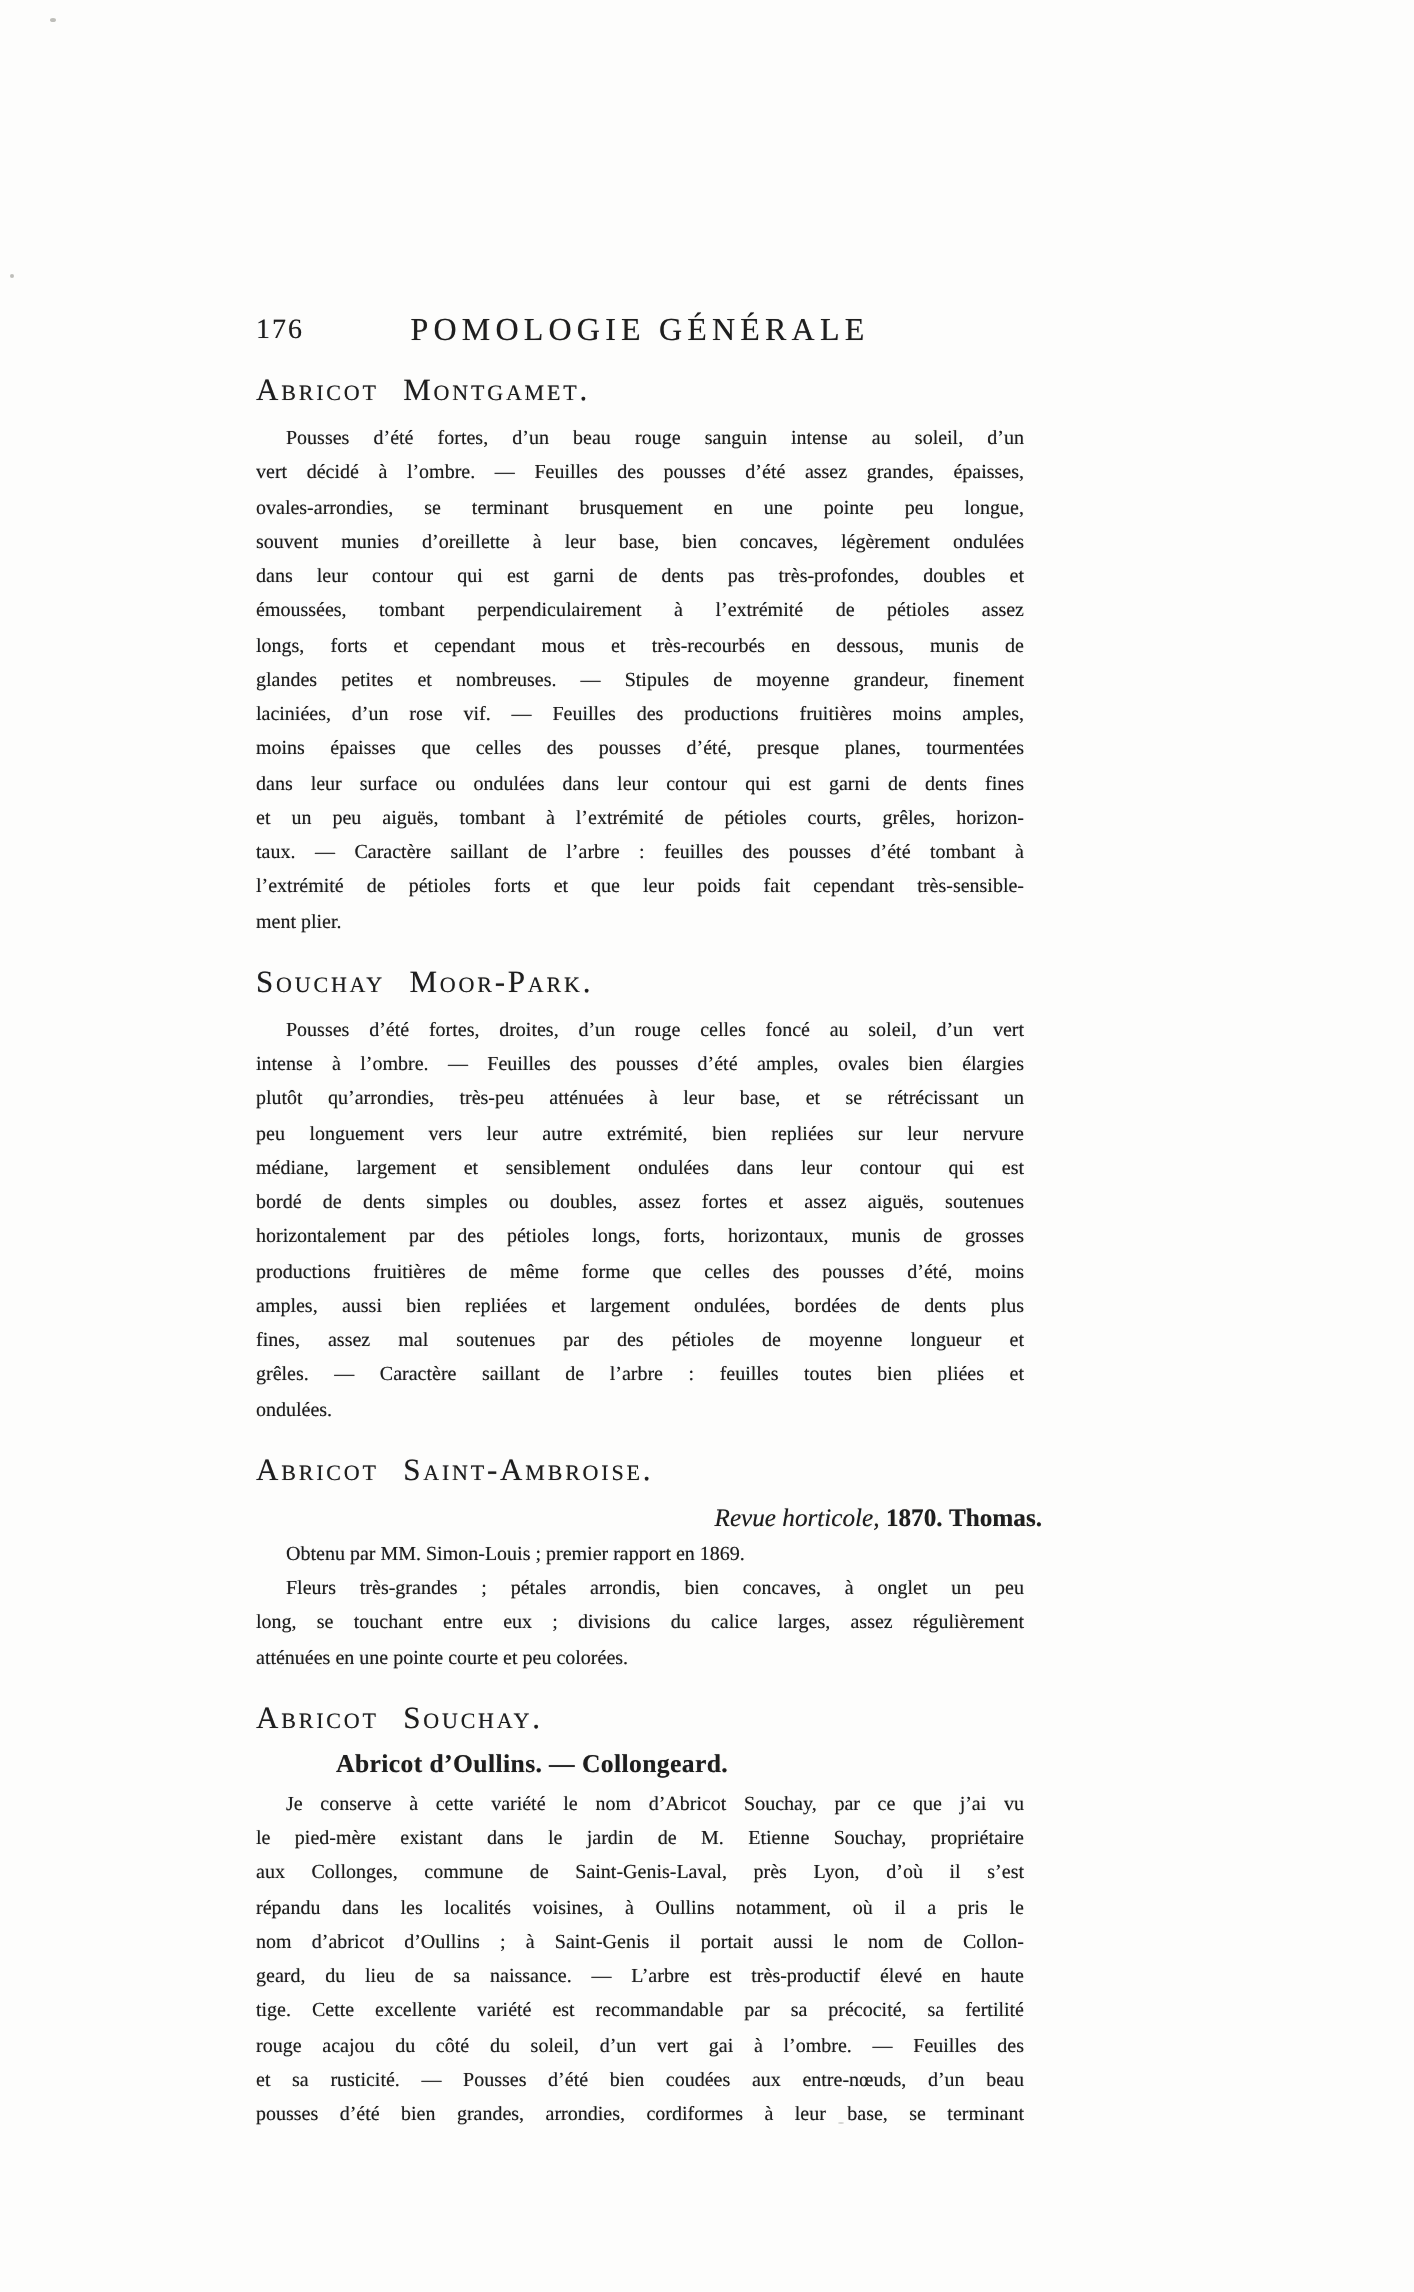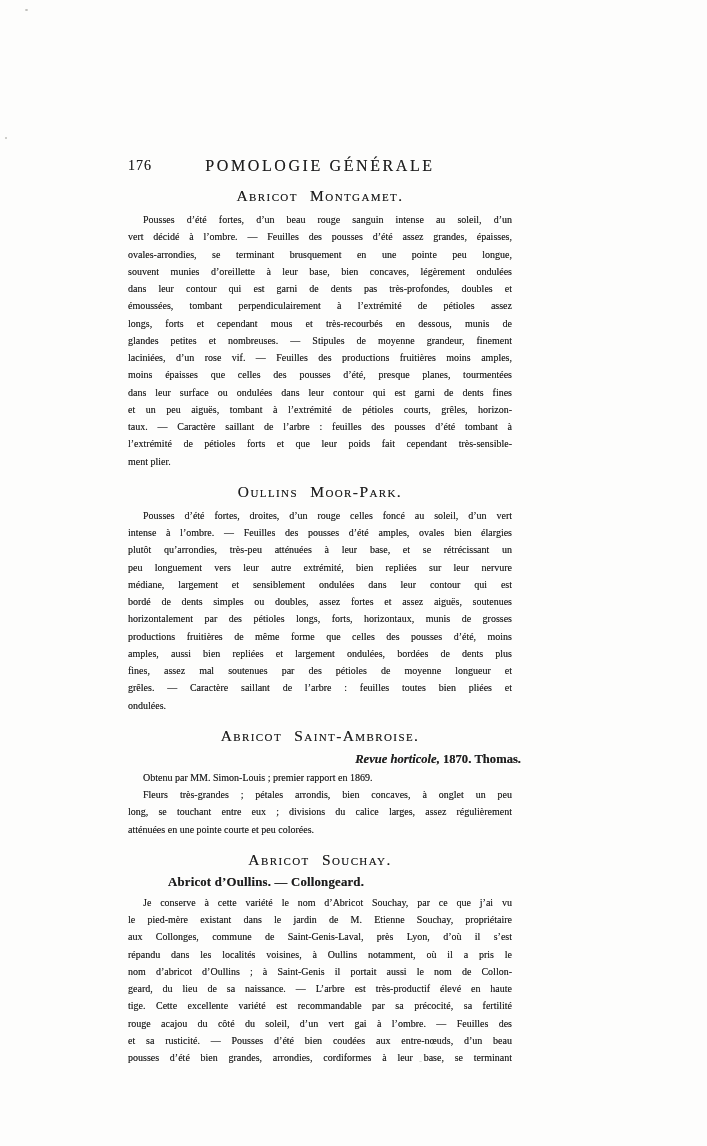--- a/index.html
+++ b/index.html
@@ -35,21 +35,21 @@
     letter-spacing: 1px;
   }
   .running-title {
     display: block;
     text-align: center;
     font-size: 16px;
     letter-spacing: 2.6px;
   }
   .variety-heading {
     margin: 13px 0 6px 0;
-    text-align: center;
+    text-align: left;
     font-size: 15.5px;
     font-weight: normal;
     font-variant: small-caps;
     letter-spacing: 1.4px;
     word-spacing: 7px;
   }
   .para {
     font-size: 10px;
     line-height: 17.25px;
     margin: 0;
@@ -63,21 +63,21 @@
   }
   .para .line:first-child {
     text-indent: 15px;
   }
   .citation {
     text-align: right;
     font-size: 12.6px;
     line-height: 16px;
     margin: 1px -9px 2px 0;
   }
-  .cit-journal { font-style: italic; font-weight: bold; }
+  .cit-journal { font-style: italic; font-weight: normal; }
   .cit-year { font-weight: bold; }
   .cit-author { font-weight: bold; }
   .synonym-line {
     font-size: 12.8px;
     font-weight: bold;
     margin: 3px 0 4px 40px;
     letter-spacing: 0.2px;
   }
   .speck {
     position: absolute;
@@ -118,21 +118,21 @@
         <div class="line">moins épaisses que celles des pousses d’été, presque planes, tourmentées</div>
         <div class="line">dans leur surface ou ondulées dans leur contour qui est garni de dents fines</div>
         <div class="line">et un peu aiguës, tombant à l’extrémité de pétioles courts, grêles, horizon-</div>
         <div class="line">taux. — Caractère saillant de l’arbre : feuilles des pousses d’été tombant à</div>
         <div class="line">l’extrémité de pétioles forts et que leur poids fait cependant très-sensible-</div>
         <div class="line line-last">ment plier.</div>
       </div>
   </section>
 
   <section>
-    <h2 class="variety-heading">Oullins Moor-Park.</h2>
+    <h2 class="variety-heading">Souchay Moor-Park.</h2>
     <div class="para">
         <div class="line">Pousses d’été fortes, droites, d’un rouge celles foncé au soleil, d’un vert</div>
         <div class="line">intense à l’ombre. — Feuilles des pousses d’été amples, ovales bien élargies</div>
         <div class="line">plutôt qu’arrondies, très-peu atténuées à leur base, et se rétrécissant un</div>
         <div class="line">peu longuement vers leur autre extrémité, bien repliées sur leur nervure</div>
         <div class="line">médiane, largement et sensiblement ondulées dans leur contour qui est</div>
         <div class="line">bordé de dents simples ou doubles, assez fortes et assez aiguës, soutenues</div>
         <div class="line">horizontalement par des pétioles longs, forts, horizontaux, munis de grosses</div>
         <div class="line">productions fruitières de même forme que celles des pousses d’été, moins</div>
         <div class="line">amples, aussi bien repliées et largement ondulées, bordées de dents plus</div>

